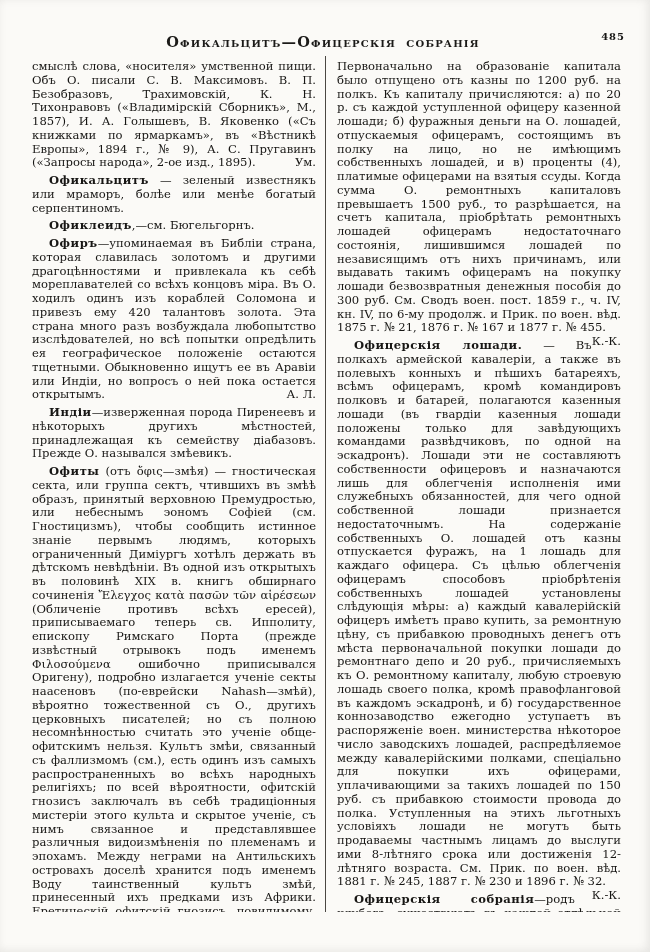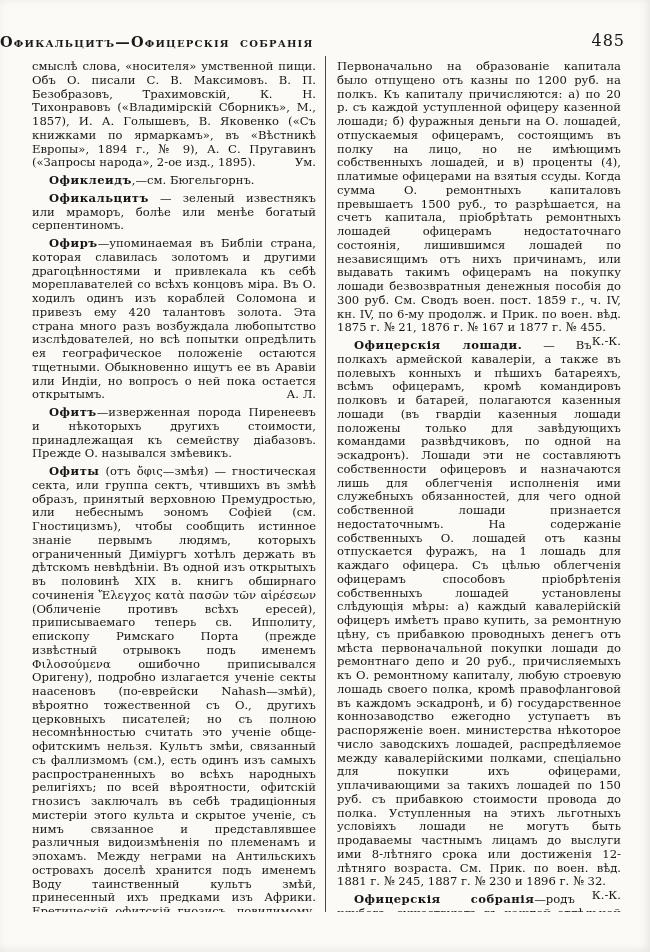--- a/index.html
+++ b/index.html
@@ -13,29 +13,29 @@
     position:relative;width:650px;height:952px;
     background:#fbfaf7;
     box-shadow:inset -4px 0 10px rgba(0,0,0,0.05), inset 0 -3px 8px rgba(0,0,0,0.04);
     overflow:hidden;
     color:#161514;
   }
   .running-head{
     position:absolute;top:33px;left:0;right:0;height:20px;
   }
   .head-title{
-    position:absolute;left:0;right:4px;text-align:left;
+    position:absolute;left:0;right:4px;text-align:center;
     font-variant:small-caps;
     font-size:14.5px;font-weight:600;
     letter-spacing:1.2px;word-spacing:4px;
     color:#1b1a18;
   }
   .page-num{
     position:absolute;right:25px;top:-2px;
-    font-size:16px;font-weight:400;letter-spacing:1px;
+    font-size:10px;font-weight:700;letter-spacing:1px;
   }
   .body-text{
     position:absolute;top:56px;left:28px;
     width:597px;height:856px;
     display:flex;
     overflow:hidden;
   }
   .col{
     width:292px;height:856px;overflow:hidden;
   }
@@ -65,24 +65,24 @@
 <div class="page">
 
   <div class="running-head">
     <div class="head-title">Офикальцитъ—Офицерскія собранія</div>
     <div class="page-num">485</div>
   </div>
 
   <div class="body-text">
     <div class="col col-left">
         <p class="para"><span>смыслѣ слова, «носителя» умственной пищи. Объ О. писали С. В. Максимовъ. В. П. Безобразовъ, Трахимовскій, К. Н. Тихонравовъ («Владимірскій Сборникъ», М., 1857), И. А. Голышевъ, В. Яковенко («Съ книжками по ярмаркамъ», въ «Вѣстникѣ Европы», 1894 г., № 9), А. С. Пругавинъ («Запросы народа», 2-ое изд., 1895). </span><span class="sig">Ум.</span></p>
+        <p class="para indent"><span class="b">Офикальцитъ</span><span> — зеленый известнякъ или мраморъ, болѣе или менѣе богатый серпентиномъ.</span></p>
         <p class="para indent"><span class="b">Офиклеидъ</span><span>,—см. Бюгельгорнъ.</span></p>
-        <p class="para indent"><span class="b">Офикальцитъ</span><span> — зеленый известнякъ или мраморъ, болѣе или менѣе богатый серпентиномъ.</span></p>
         <p class="para indent"><span class="b">Офиръ</span><span>—упоминаемая въ Библіи страна, которая славилась золотомъ и другими драгоцѣнностями и привлекала къ себѣ мореплавателей со всѣхъ концовъ міра. Въ О. ходилъ одинъ изъ кораблей Соломона и привезъ ему 420 талантовъ золота. Эта страна много разъ возбуждала любопытство изслѣдователей, но всѣ попытки опредѣлить ея географическое положеніе остаются тщетными. Обыкновенно ищутъ ее въ Аравіи или Индіи, но вопросъ о ней пока остается открытымъ. </span><span class="sig">А. Л.</span></p>
-        <p class="para indent"><span class="b">Офитъ</span><span>—изверженная порода Пиренеевъ и нѣкоторыхъ другихъ стоимости, принадлежащая къ семейству діабазовъ. Прежде О. назывался змѣевикъ.</span></p>
+        <p class="para indent"><span class="b">Индіи</span><span>—изверженная порода Пиренеевъ и нѣкоторыхъ другихъ мѣстностей, принадлежащая къ семейству діабазовъ. Прежде О. назывался змѣевикъ.</span></p>
         <p class="para indent"><span class="b">Офиты</span><span> (отъ </span><span class="i">ὄφις</span><span>—змѣя) — гностическая секта, или группа сектъ, чтившихъ въ змѣѣ образъ, принятый верховною Премудростью, или небеснымъ эономъ Софіей (см. Гностицизмъ), чтобы сообщить истинное знаніе первымъ людямъ, которыхъ ограниченный Диміургъ хотѣлъ держать въ дѣтскомъ невѣдѣніи. Въ одной изъ открытыхъ въ половинѣ XIX в. книгъ обширнаго сочиненія </span><span class="i">Ἔλεγχος κατὰ πασῶν τῶν αἱρέσεων</span><span> (Обличеніе противъ всѣхъ ересей), приписываемаго теперь св. Ипполиту, епископу Римскаго Порта (прежде извѣстный отрывокъ подъ именемъ </span><span class="i">Φιλοσούμενα</span><span> ошибочно приписывался Оригену), подробно излагается ученіе секты наасеновъ (по-еврейски Nahash—змѣй), вѣроятно тожественной съ О., другихъ церковныхъ писателей; но съ полною несомнѣнностью считать это ученіе обще-офитскимъ нельзя. Культъ змѣи, связанный съ фаллизмомъ (см.), есть одинъ изъ самыхъ распространенныхъ во всѣхъ народныхъ религіяхъ; по всей вѣроятности, офитскій гнозисъ заключалъ въ себѣ традиціонныя мистеріи этого культа и скрытое ученіе, съ нимъ связанное и представлявшее различныя видоизмѣненія по племенамъ и эпохамъ. Между неграми на Антильскихъ островахъ доселѣ хранится подъ именемъ </span><span class="i">Воду</span><span> таинственный культъ змѣй, принесенный ихъ предками изъ Африки. Еретическій офитскій гнозисъ, повидимому, былъ особенно распространенъ въ Египтѣ въ связи съ древнимъ почитаніемъ того божественнаго змѣя, котораго греки называли «благимъ богомъ» (Ἀγαθοδαίμων). </span></p>
       </div>
     <div class="divider"></div>
     <div class="col col-right">
         <p class="para"><span>Первоначально на образованіе капитала было отпущено отъ казны по 1200 руб. на полкъ. Къ капиталу причисляются: а) по 20 р. съ каждой уступленной офицеру казенной лошади; б) фуражныя деньги на О. лошадей, отпускаемыя офицерамъ, состоящимъ въ полку на лицо, но не имѣющимъ собственныхъ лошадей, и в) проценты (4), платимые офицерами на взятыя ссуды. Когда сумма О. ремонтныхъ капиталовъ превышаетъ 1500 руб., то разрѣшается, на счетъ капитала, пріобрѣтать ремонтныхъ лошадей офицерамъ недостаточнаго состоянія, лишившимся лошадей по независящимъ отъ нихъ причинамъ, или выдавать такимъ офицерамъ на покупку лошади безвозвратныя денежныя пособія до 300 руб. См. Сводъ воен. пост. 1859 г., ч. IV, кн. IV, по 6-му продолж. и Прик. по воен. вѣд. 1875 г. № 21, 1876 г. № 167 и 1877 г. № 455. </span><span class="sig">К.-К.</span></p>
         <p class="para indent"><span class="b">Офицерскія лошади.</span><span> — Въ полкахъ армейской кавалеріи, а также въ полевыхъ конныхъ и пѣшихъ батареяхъ, всѣмъ офицерамъ, кромѣ командировъ полковъ и батарей, полагаются казенныя лошади (въ гвардіи казенныя лошади положены только для завѣдующихъ командами развѣдчиковъ, по одной на эскадронъ). Лошади эти не составляютъ собственности офицеровъ и назначаются лишь для облегченія исполненія ими служебныхъ обязанностей, для чего одной собственной лошади признается недостаточнымъ. На содержаніе собственныхъ О. лошадей отъ казны отпускается фуражъ, на 1 лошадь для каждаго офицера. Съ цѣлью облегченія офицерамъ способовъ пріобрѣтенія собственныхъ лошадей установлены слѣдующія мѣры: а) каждый кавалерійскій офицеръ имѣетъ право купить, за ремонтную цѣну, съ прибавкою проводныхъ денегъ отъ мѣста первоначальной покупки лошади до ремонтнаго депо и 20 руб., причисляемыхъ къ О. ремонтному капиталу, любую строевую лошадь своего полка, кромѣ правофланговой въ каждомъ эскадронѣ, и б) государственное коннозаводство ежегодно уступаетъ въ распоряженіе воен. министерства нѣкоторое число заводскихъ лошадей, распредѣляемое между кавалерійскими полками, спеціально для покупки ихъ офицерами, уплачивающими за такихъ лошадей по 150 руб. съ прибавкою стоимости провода до полка. Уступленныя на этихъ льготныхъ условіяхъ лошади не могутъ быть продаваемы частнымъ лицамъ до выслуги ими 8-лѣтняго срока или достиженія 12-лѣтняго возраста. См. Прик. по воен. вѣд. 1881 г. № 245, 1887 г. № 230 и 1896 г. № 32. </span><span class="sig">К.-К.</span></p>
         <p class="para indent"><span class="b">Офицерскія собранія</span><span>—родъ клубовъ, существуютъ въ каждой отдѣльной войсковой части и имѣютъ цѣлью взаимное сближеніе членовъ О. общества, поддержку и развитіе между ними товарищескихъ отношеній, содѣйствіе ихъ военному образованію, устройство развлеченій и удешевленіе жизни офицеровъ. Всѣ офицеры части обязательно состоятъ членами собранія. Врачи и чиновники, занимающія въ части штатные должности, по-</span></p>
       </div>
   </div>
 

